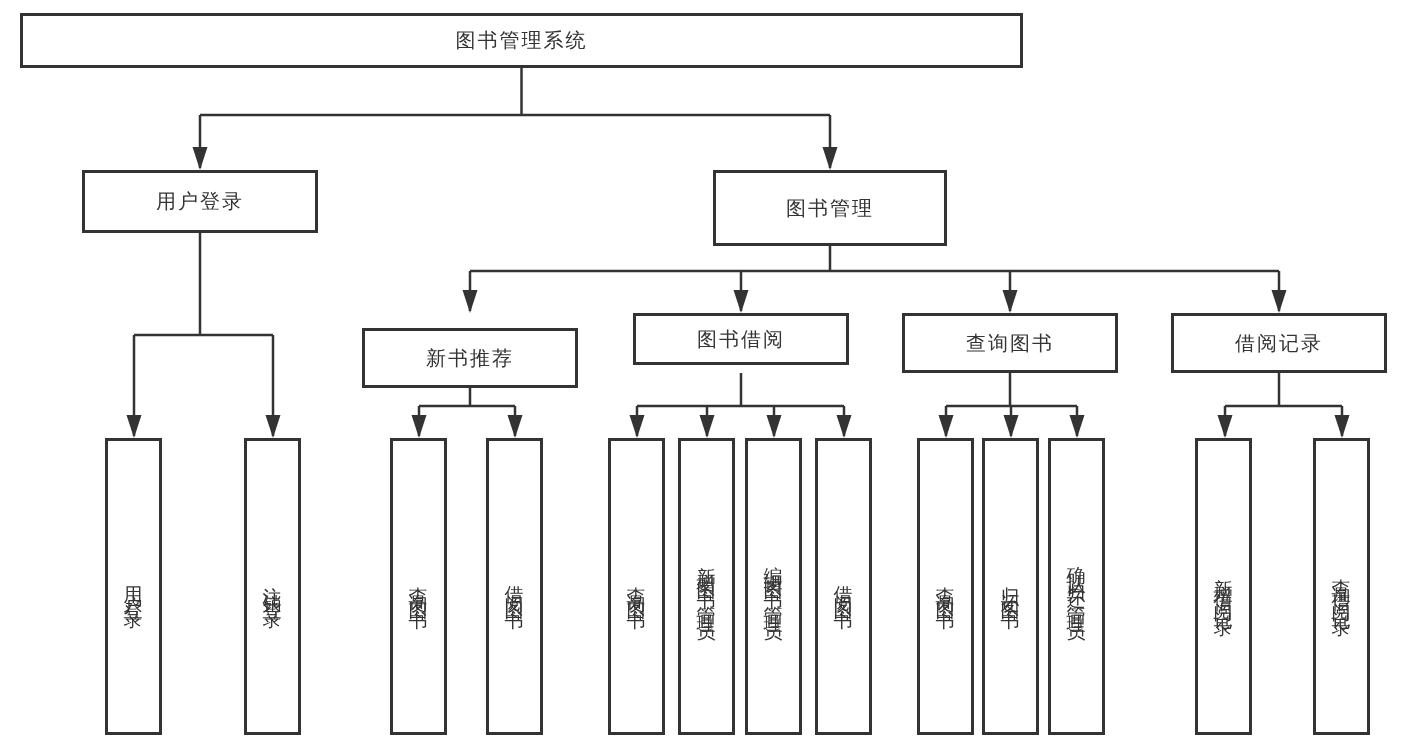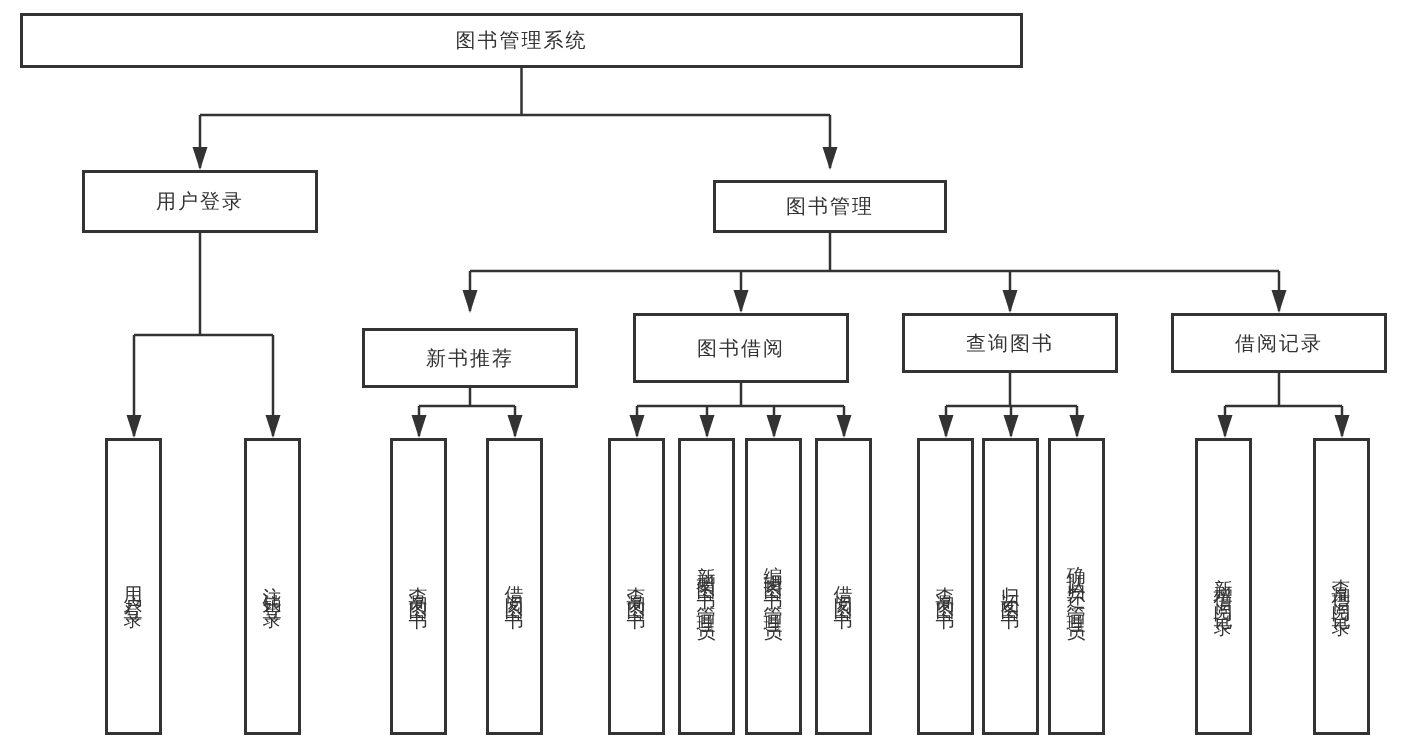--- a/index.html
+++ b/index.html
@@ -106,28 +106,28 @@
     <polygon class="arrow" points="1334.5,415 1349.5,415 1342,438"></polygon>
   </svg>
 
   <div class="box h-box" style="left:20px;top:13px;width:1003px;height:55px">
     <span>图书管理系统</span>
   </div>
 
   <div class="box h-box" style="left:82px;top:170px;width:236px;height:63px">
     <span>用户登录</span>
   </div>
-  <div class="box h-box" style="left:713px;top:180px;width:234px;height:53px">
+  <div class="box h-box" style="left:713px;top:170px;width:234px;height:76px">
     <span>图书管理</span>
   </div>
 
   <div class="box h-box" style="left:362px;top:328px;width:216px;height:60px">
     <span>新书推荐</span>
   </div>
-  <div class="box h-box" style="left:633px;top:313px;width:216px;height:70px">
+  <div class="box h-box" style="left:633px;top:313px;width:216px;height:52px">
     <span>图书借阅</span>
   </div>
   <div class="box h-box" style="left:902px;top:313px;width:216px;height:60px">
     <span>查询图书</span>
   </div>
   <div class="box h-box" style="left:1171px;top:313px;width:216px;height:60px">
     <span>借阅记录</span>
   </div>
 
   <div class="box v-box" style="left:105px">

